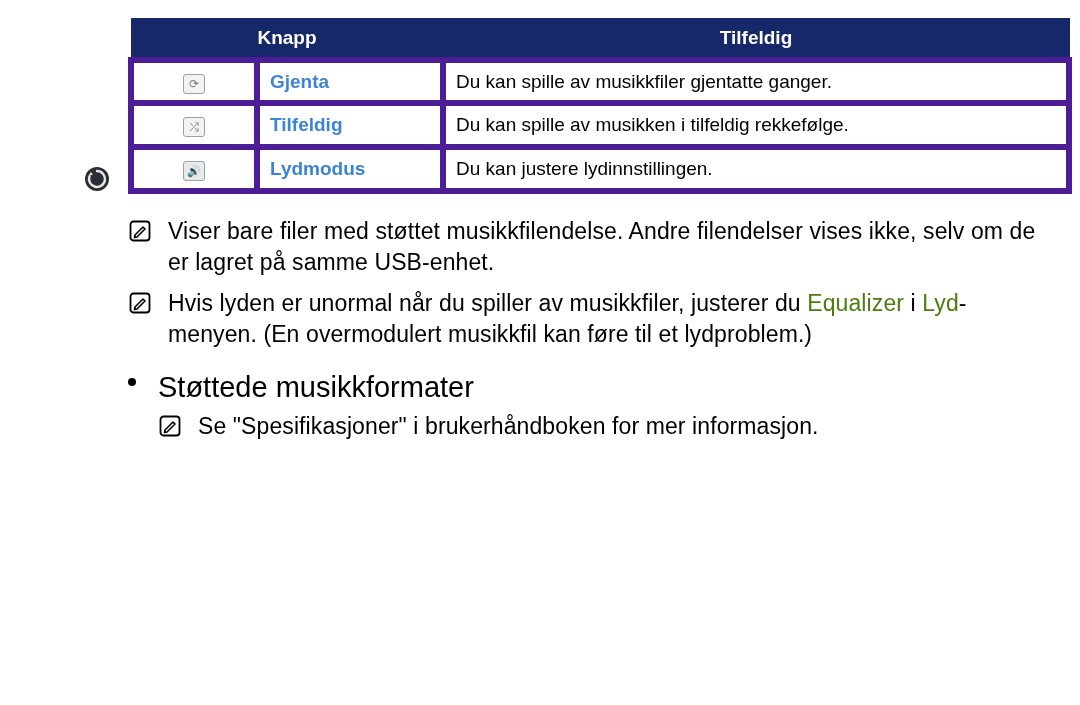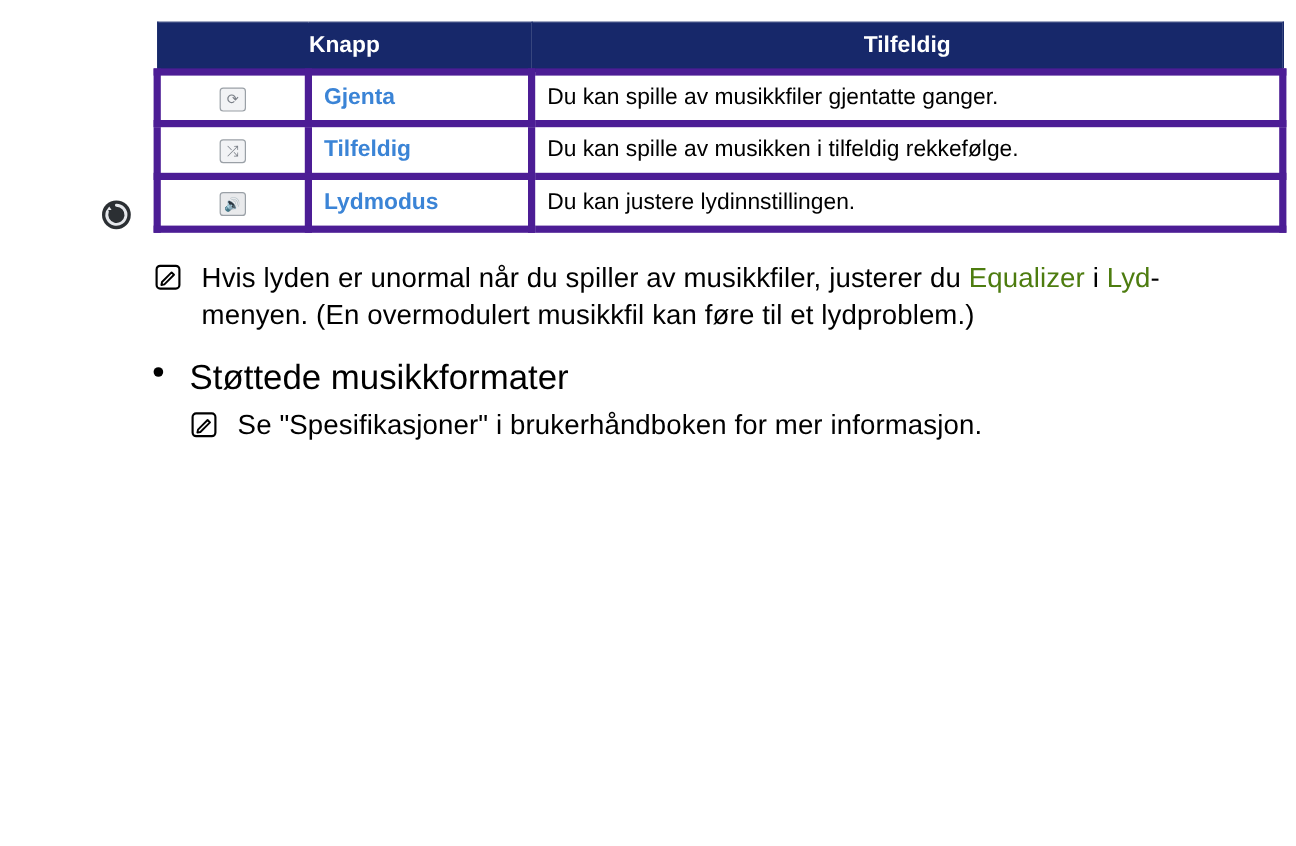--- a/index.html
+++ b/index.html
@@ -168,28 +168,37 @@
   <div class="loading-badge">
     <svg width="26" height="26" viewBox="0 0 26 26">
       <circle cx="13" cy="13" r="12" fill="#2b2f33"></circle>
       <path d="M13 5 a8 8 0 1 1 -7.5 5.2" fill="none" stroke="#e5e7eb" stroke-width="2.4" stroke-linecap="round"></path>
       <path d="M5 9 l2 -3 l2 3 z" fill="#e5e7eb"></path>
     </svg>
   </div>
 
   <div class="notes">
 
-
     <div class="note-row">
       <div class="note-icon">
         <svg width="24" height="24" viewBox="0 0 24 24">
           <rect x="2.5" y="2.5" width="19" height="19" rx="3" ry="3" fill="none" stroke="#000" stroke-width="1.8"></rect>
           <path d="M7 16 L15 8 L17 10 L9 18 L6.5 18.5 Z" fill="none" stroke="#000" stroke-width="1.6" stroke-linejoin="round"></path>
         </svg>
       </div>
+      <div class="note-body">Viser bare filer med støttet musikkfilendelse. Andre filendelser vises ikke, selv om de er lagret på samme USB-enhet.</div>
+    </div>
+
+    <div class="note-row">
+      <div class="note-icon">
+        <svg width="24" height="24" viewBox="0 0 24 24">
+          <rect x="2.5" y="2.5" width="19" height="19" rx="3" ry="3" fill="none" stroke="#000" stroke-width="1.8"></rect>
+          <path d="M7 16 L15 8 L17 10 L9 18 L6.5 18.5 Z" fill="none" stroke="#000" stroke-width="1.6" stroke-linejoin="round"></path>
+        </svg>
+      </div>
       <div class="note-body">
         <span>Hvis lyden er unormal når du spiller av musikkfiler, justerer du </span><span class="kw">Equalizer</span><span> i </span><span class="kw">Lyd</span><span>-menyen. (En overmodulert musikkfil kan føre til et lydproblem.)</span>
       </div>
     </div>
 
     <div class="sub-bullet-row">
       <div class="sub-bullet-dot"></div>
       <div class="sub-bullet-text">Støttede musikkformater</div>
     </div>
 

